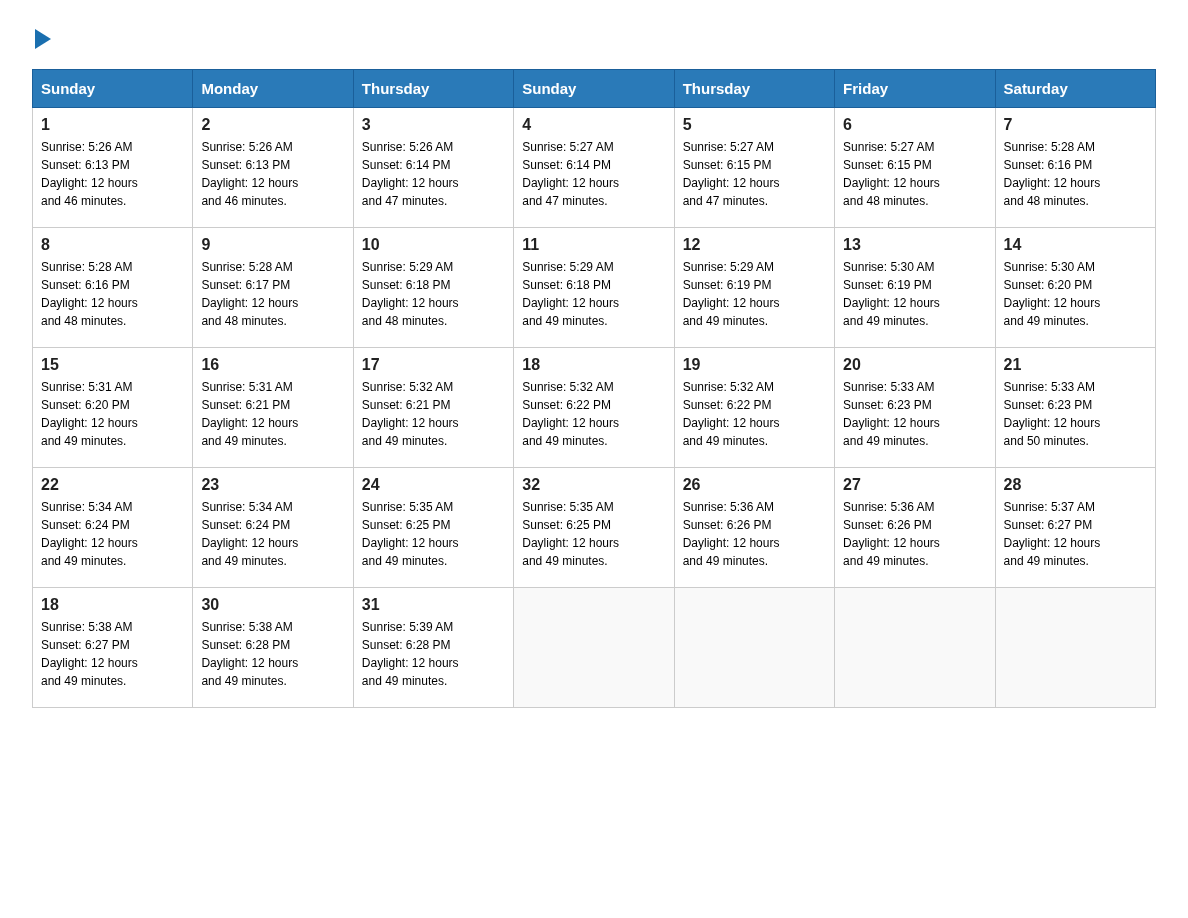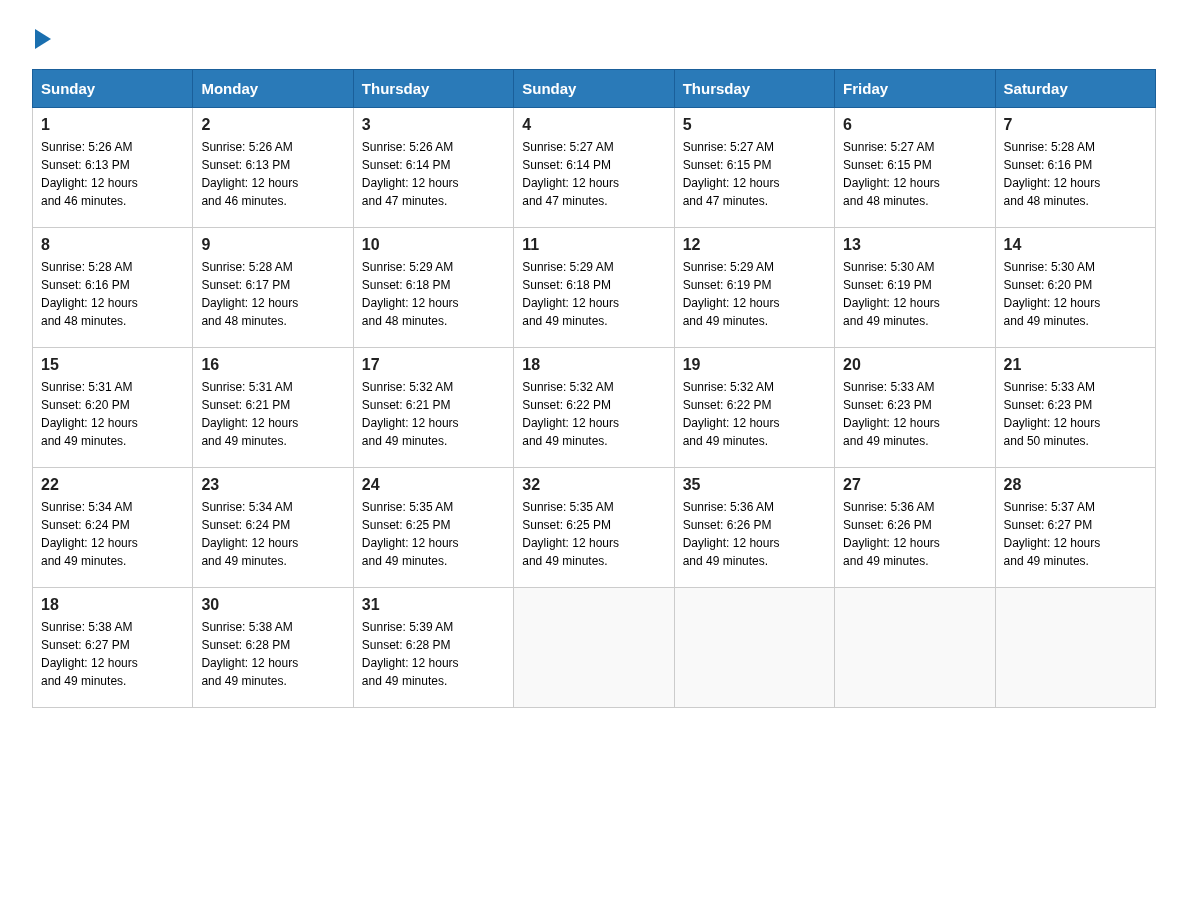--- a/index.html
+++ b/index.html
@@ -231,21 +231,21 @@
         </td>
         <td>
           <span class="day-number">24</span>
           <span class="day-info">Sunrise: 5:35 AM<br>Sunset: 6:25 PM<br>Daylight: 12 hours<br>and 49 minutes.</span>
         </td>
         <td>
           <span class="day-number">32</span>
           <span class="day-info">Sunrise: 5:35 AM<br>Sunset: 6:25 PM<br>Daylight: 12 hours<br>and 49 minutes.</span>
         </td>
         <td>
-          <span class="day-number">35</span>
+          <span class="day-number">26</span>
           <span class="day-info">Sunrise: 5:36 AM<br>Sunset: 6:26 PM<br>Daylight: 12 hours<br>and 49 minutes.</span>
         </td>
         <td>
           <span class="day-number">27</span>
           <span class="day-info">Sunrise: 5:36 AM<br>Sunset: 6:26 PM<br>Daylight: 12 hours<br>and 49 minutes.</span>
         </td>
         <td>
           <span class="day-number">28</span>
           <span class="day-info">Sunrise: 5:37 AM<br>Sunset: 6:27 PM<br>Daylight: 12 hours<br>and 49 minutes.</span>
         </td>

